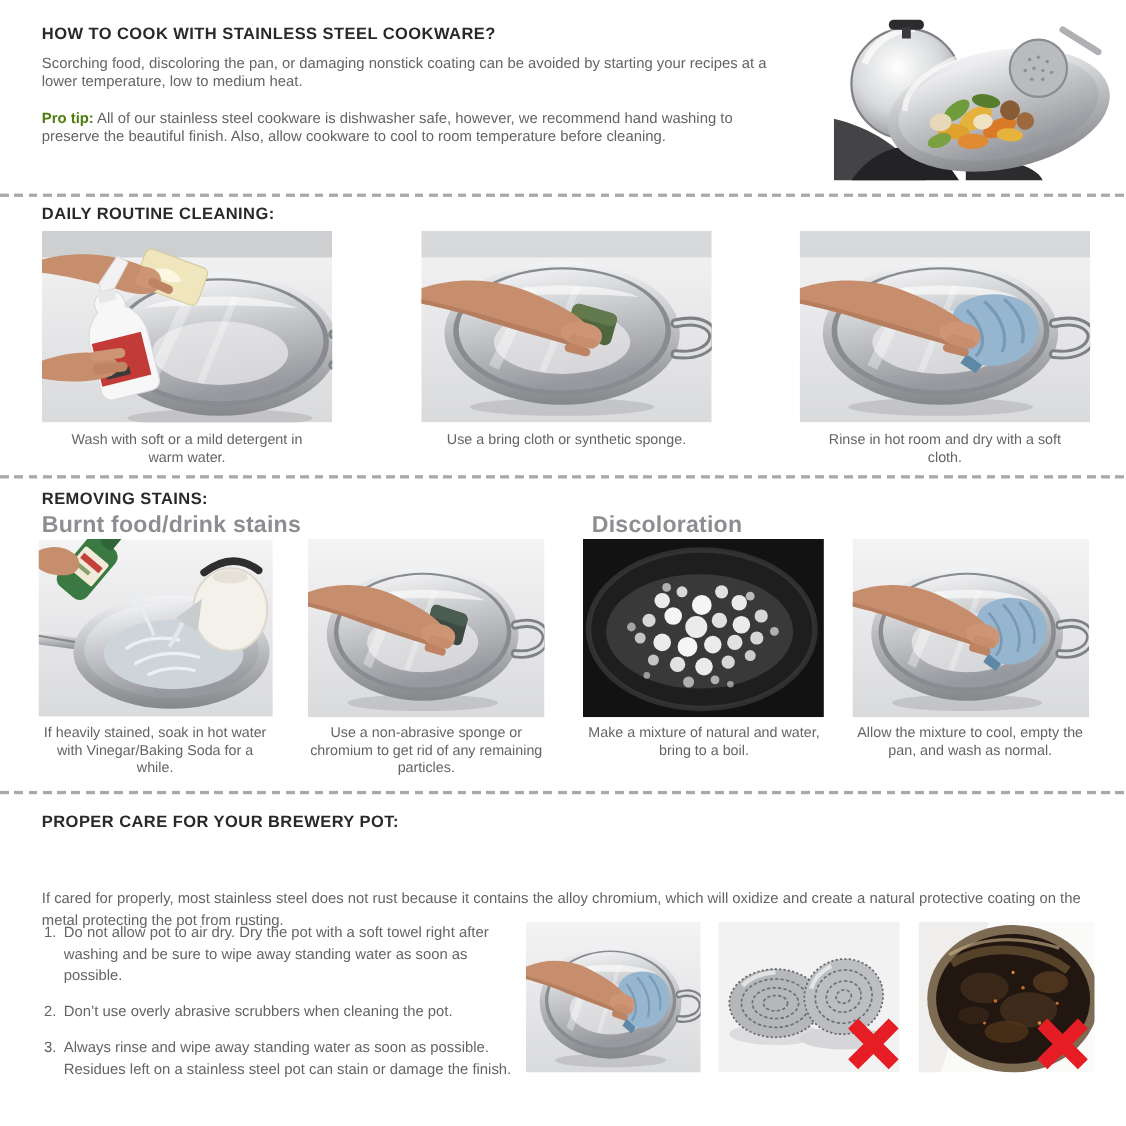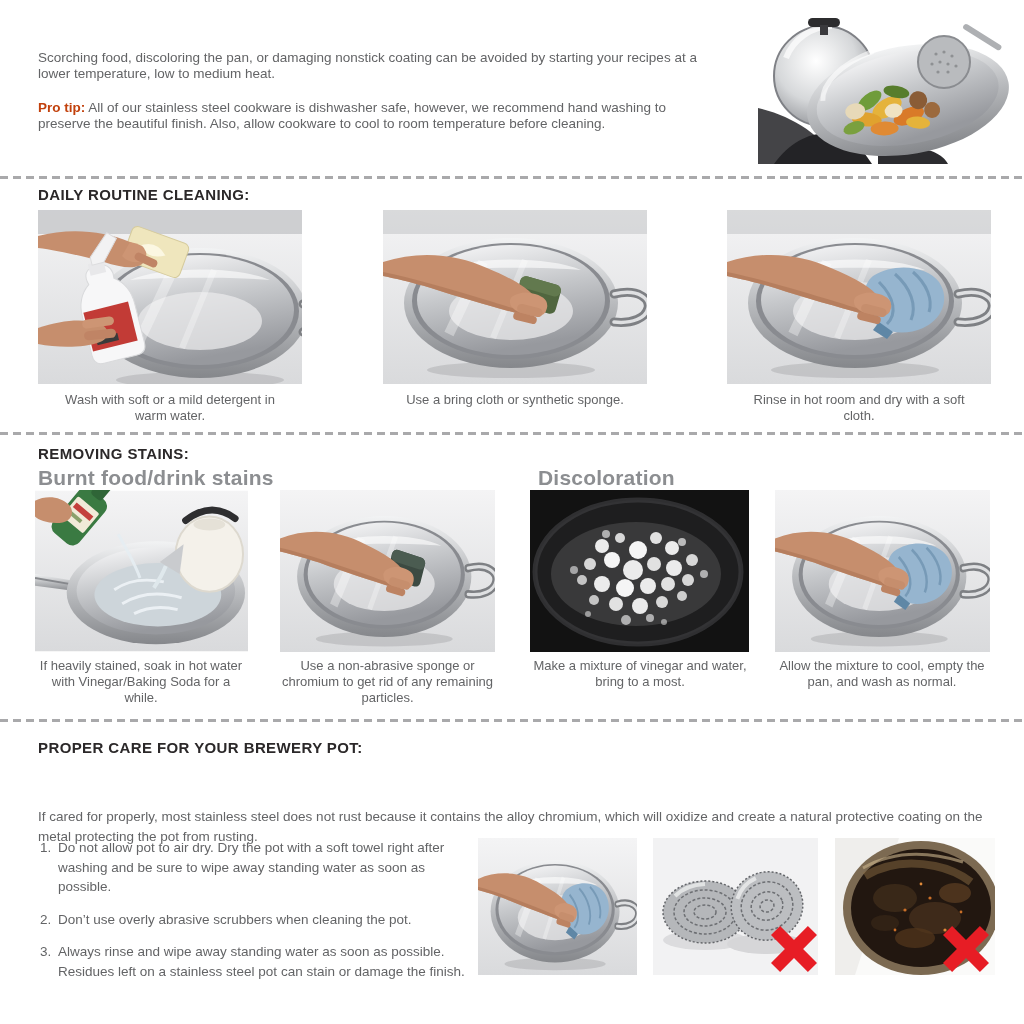--- a/index.html
+++ b/index.html
@@ -10,21 +10,21 @@
     --c-divider:#a9a9ab; --c-prohibit_x:#e71d25;
   }
   .h{position:absolute;left:38px;margin:0;font-size:15px;font-weight:bold;
      color:var(--c-heading);letter-spacing:.4px;}
   .h1{top:22px}.h2{top:186px}.h3{top:445px}.h4{top:739px}
   .sub{position:absolute;margin:0;font-size:21px;font-weight:bold;color:var(--c-subheading);letter-spacing:.2px;}
   .sub1{left:38px;top:466px}.sub2{left:538px;top:466px}
   .body{position:absolute;margin:0;font-size:13.5px;line-height:16px;color:var(--c-body);}
   .p1{left:38px;top:50px;width:668px;}
   .p2{left:38px;top:100px;width:672px;}
-  .p2 b{color:#c2410c;}
+  .p2 b{color:#4d7c0f;}
   .p4{left:38px;top:774px;width:976px;line-height:20px;margin-top:33px;}
   .divider{position:absolute;left:0;width:1024px;height:3px;
     background:repeating-linear-gradient(90deg,var(--c-divider) 0 8px,transparent 8px 13px);}
   .d1{top:176px}.d2{top:432px}.d3{top:719px}
   .photo{position:absolute;margin:0;}
   .photo svg{display:block;}
   .wokimg{left:758px;top:12px;}
   .dimg1{left:38px;top:210px}.dimg2{left:383px;top:210px}.dimg3{left:727px;top:210px}
   .simg1{left:35px;top:490px}.simg2{left:280px;top:490px}.simg3{left:530px;top:490px}.simg4{left:775px;top:490px}
   .cimg1{left:478px;top:838px}.cimg2{left:653px;top:838px}.cimg3{left:835px;top:838px}
@@ -91,20 +91,21 @@
         <rect x="130" y="104" width="24" height="8" rx="4" fill="#bd8362" transform="rotate(14 142 108)"></rect>
       </symbol>
       <symbol id="clothBlue" viewBox="0 0 264 174" overflow="visible">
         <path d="M146 66 C 168 52 200 56 212 72 C 224 90 214 110 196 118 C 176 127 152 122 144 108 C 136 94 134 76 146 66 Z" fill="#96b5cf"></path>
         <path d="M152 72 C 168 88 170 104 160 114 M168 64 C 184 78 190 96 184 110 M186 62 C 200 74 206 90 202 102" stroke="#6f94b0" stroke-width="3" fill="none" opacity="0.8"></path>
         <path d="M152 112 l14 10 -6 7 -14 -9 Z" fill="#5f87a6"></path>
       </symbol>
     </defs>
   </svg>
 
+  <h1 class="h h1">HOW TO COOK WITH STAINLESS STEEL COOKWARE?</h1>
   <p class="body p1">Scorching food, discoloring the pan, or damaging nonstick coating can be avoided by starting your recipes at a lower temperature, low to medium heat.</p>
   <p class="body p2"><b>Pro tip:</b> <span>All of our stainless steel cookware is dishwasher safe, however, we recommend hand washing to preserve the beautiful finish. Also, allow cookware to cool to room temperature before cleaning.</span></p>
 
   <figure class="photo wokimg">
     <svg viewBox="0 0 252 152" width="252" height="152">
       <rect width="252" height="152" fill="#ffffff"></rect>
       <path d="M0 152 L0 96 C 34 104 62 122 84 152 Z" fill="#444447"></path>
       <path d="M16 152 C 40 118 74 114 100 132 L 114 152 Z" fill="#232326"></path>
       <path d="M120 152 l70 0 c -8 -16 -40 -22 -70 -10 Z" fill="#2c2c2f"></path>
       <circle cx="66" cy="64" r="50" fill="url(#gSteel)" stroke="#7f8186" stroke-width="2"></circle>
@@ -293,21 +294,21 @@
     <svg viewBox="0 0 264 174" width="215" height="162" preserveAspectRatio="none">
       <rect width="264" height="174" fill="url(#gBg)"></rect>
       <use href="#panTop"></use>
       <use href="#clothBlue"></use>
       <use href="#armHand"></use>
     </svg>
   </figure>
 
   <p class="cap scap1">If heavily stained, soak in hot water with Vinegar/Baking Soda for a while.</p>
   <p class="cap scap2">Use a non-abrasive sponge or chromium to get rid of any remaining particles.</p>
-  <p class="cap scap3">Make a mixture of vinegar and water, bring to a most.</p>
+  <p class="cap scap3">Make a mixture of natural and water, bring to a boil.</p>
   <p class="cap scap4">Allow the mixture to cool, empty the pan, and wash as normal.</p>
 
   <div class="divider d3"></div>
 
   <h2 class="h h4">PROPER CARE FOR YOUR BREWERY POT:</h2>
   <p class="body p4">If cared for properly, most stainless steel does not rust because it contains the alloy chromium, which will oxidize and create a natural protective coating on the metal protecting the pot from rusting.</p>
 
   <ol class="care-list">
     <li>
         <span class="num">1.</span>

